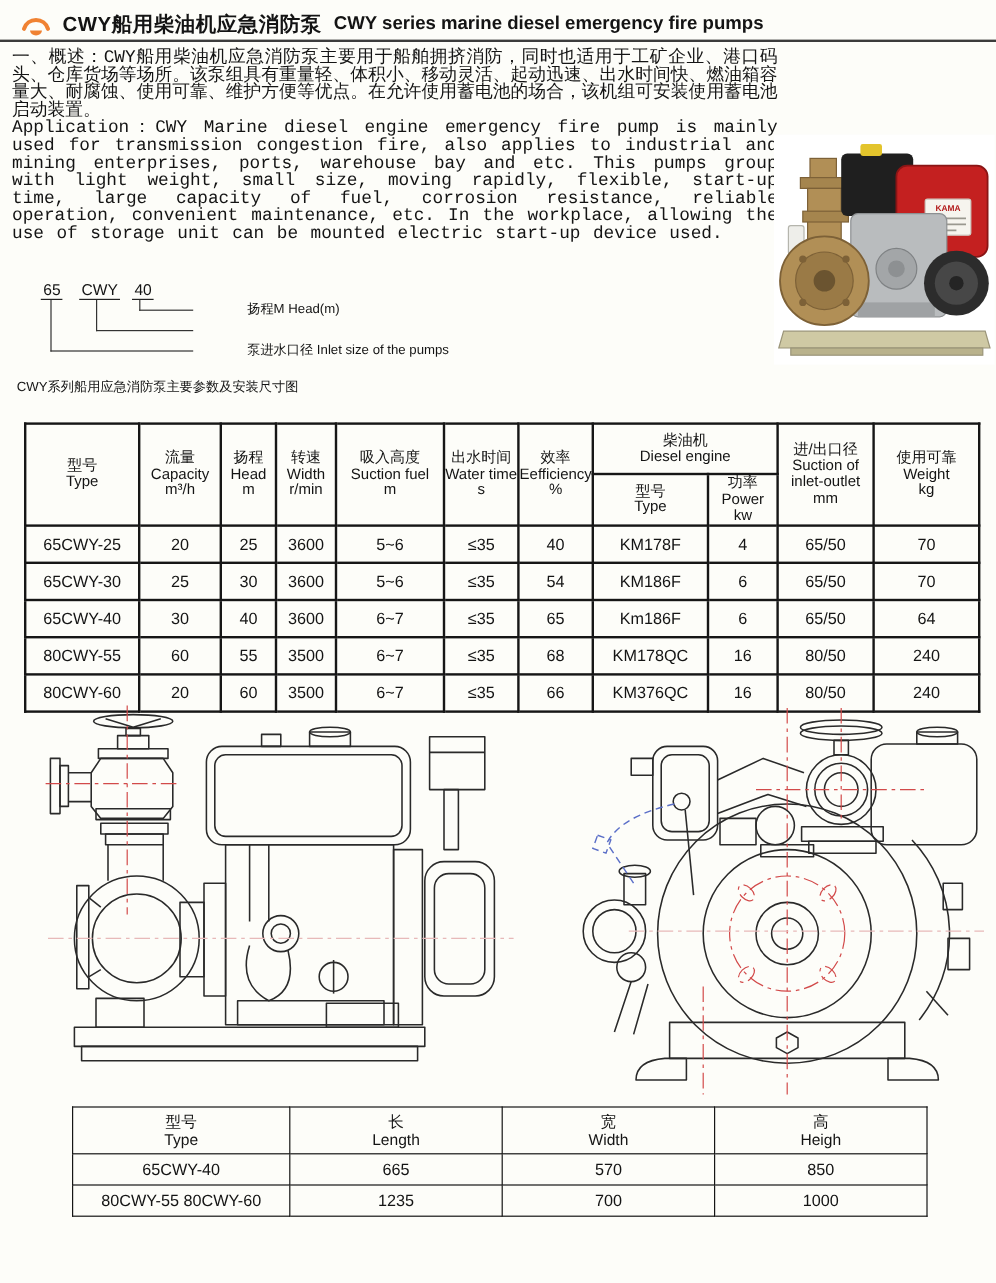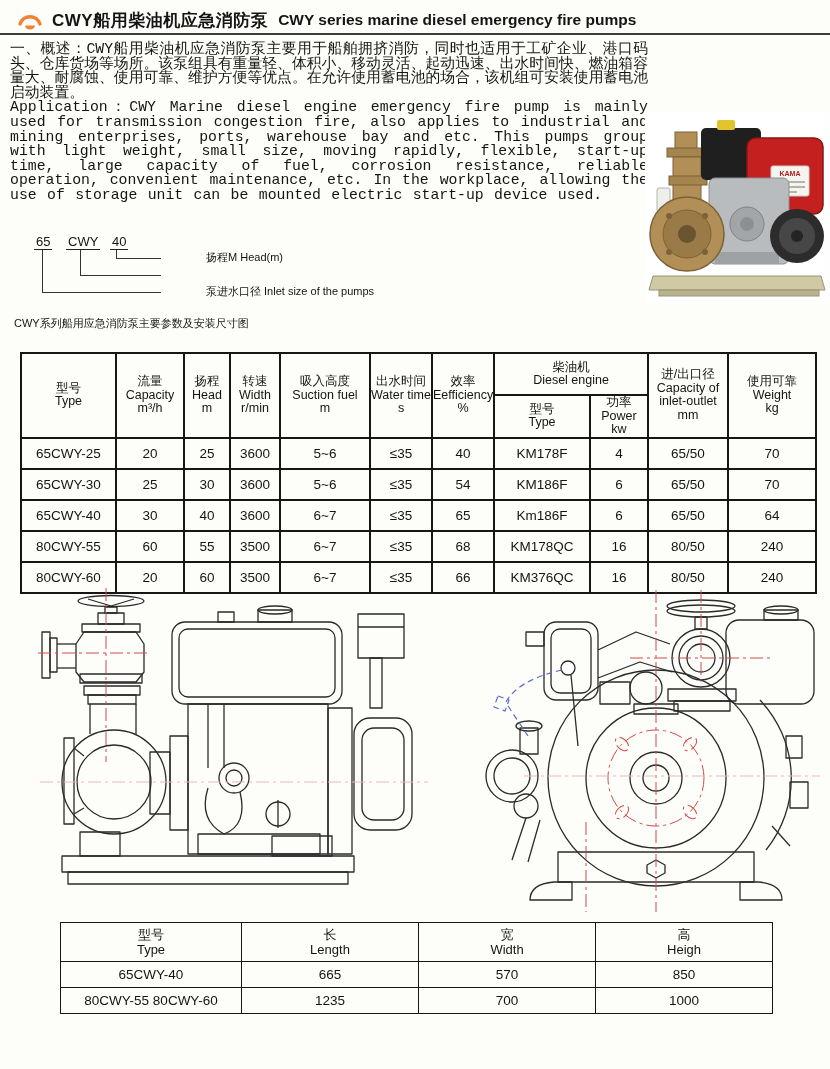--- a/index.html
+++ b/index.html
@@ -170,21 +170,21 @@
           <div>效率</div>
             <div>Eefficiency</div>
             <div>%</div>
           </td>
         <td colspan="2">
           <div>柴油机</div>
             <div>Diesel engine</div>
           </td>
         <td rowspan="2">
           <div>进/出口径</div>
-            <div>Capacity of</div>
+            <div>Suction of</div>
             <div>inlet-outlet</div>
             <div>mm</div>
           </td>
         <td rowspan="2">
           <div>使用可靠</div>
             <div>Weight</div>
             <div>kg</div>
           </td>
       </tr>
       <tr>

